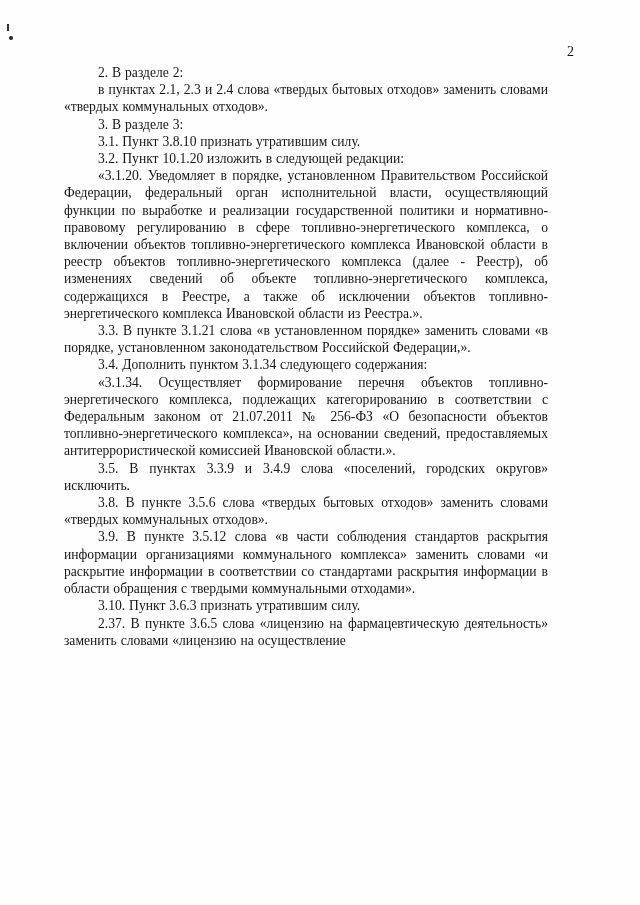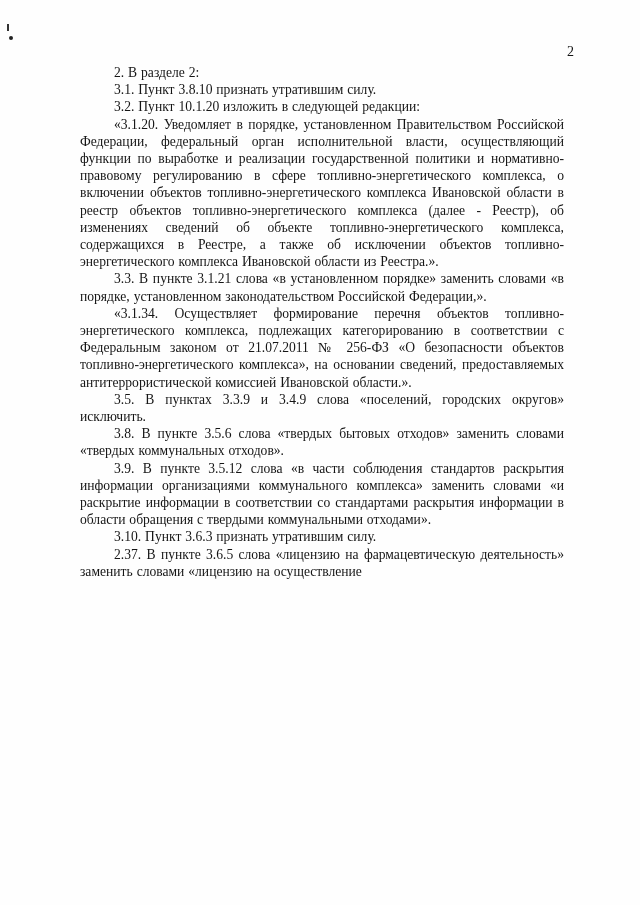--- a/index.html
+++ b/index.html
@@ -40,21 +40,21 @@
   .page-number {
     position: absolute;
     top: 44px;
     right: 66px;
     font-size: 14px;
     color: #151515;
   }
   .body-text {
     position: absolute;
     top: 64px;
-    left: 80px;
+    left: 64px;
     width: 484px;
   }
   .body-text p {
     margin: 0;
     padding: 0;
     font-size: 13.6px;
     line-height: 17.2px;
     text-align: justify;
     text-indent: 34px;
     word-spacing: 0.5px;
@@ -64,24 +64,27 @@
 <body>
 
 <div class="page">
   <span class="scan-artifact-dash"></span>
   <span class="scan-artifact-dot"></span>
 
   <div class="page-number">2</div>
 
   <div class="body-text">
     <p>2. В разделе 2:</p>
+    <p>в пунктах 2.1, 2.3 и 2.4 слова «твердых бытовых отходов» заменить словами «твердых коммунальных отходов».</p>
+    <p>3. В разделе 3:</p>
     <p>3.1. Пункт 3.8.10 признать утратившим силу.</p>
     <p>3.2. Пункт 10.1.20 изложить в следующей редакции:</p>
     <p>«3.1.20. Уведомляет в порядке, установленном Правительством Российской Федерации, федеральный орган исполнительной власти, осуществляющий функции по выработке и реализации государственной политики и нормативно-правовому регулированию в сфере топливно-энергетического комплекса, о включении объектов топливно-энергетического комплекса Ивановской области в реестр объектов топливно-энергетического комплекса (далее - Реестр), об изменениях сведений об объекте топливно-энергетического комплекса, содержащихся в Реестре, а также об исключении объектов топливно-энергетического комплекса Ивановской области из Реестра.».</p>
     <p>3.3. В пункте 3.1.21 слова «в установленном порядке» заменить словами «в порядке, установленном законодательством Российской Федерации,».</p>
+    <p>3.4. Дополнить пунктом 3.1.34 следующего содержания:</p>
     <p>«3.1.34. Осуществляет формирование перечня объектов топливно-энергетического комплекса, подлежащих категорированию в соответствии с Федеральным законом от 21.07.2011 № 256-ФЗ «О безопасности объектов топливно-энергетического комплекса», на основании сведений, предоставляемых антитеррористической комиссией Ивановской области.».</p>
     <p>3.5. В пунктах 3.3.9 и 3.4.9 слова «поселений, городских округов» исключить.</p>
     <p>3.8. В пункте 3.5.6 слова «твердых бытовых отходов» заменить словами «твердых коммунальных отходов».</p>
     <p>3.9. В пункте 3.5.12 слова «в части соблюдения стандартов раскрытия информации организациями коммунального комплекса» заменить словами «и раскрытие информации в соответствии со стандартами раскрытия информации в области обращения с твердыми коммунальными отходами».</p>
     <p>3.10. Пункт 3.6.3 признать утратившим силу.</p>
     <p>2.37. В пункте 3.6.5 слова «лицензию на фармацевтическую деятельность» заменить словами «лицензию на осуществление</p>
   </div>
 </div>
 
 </body></html>

